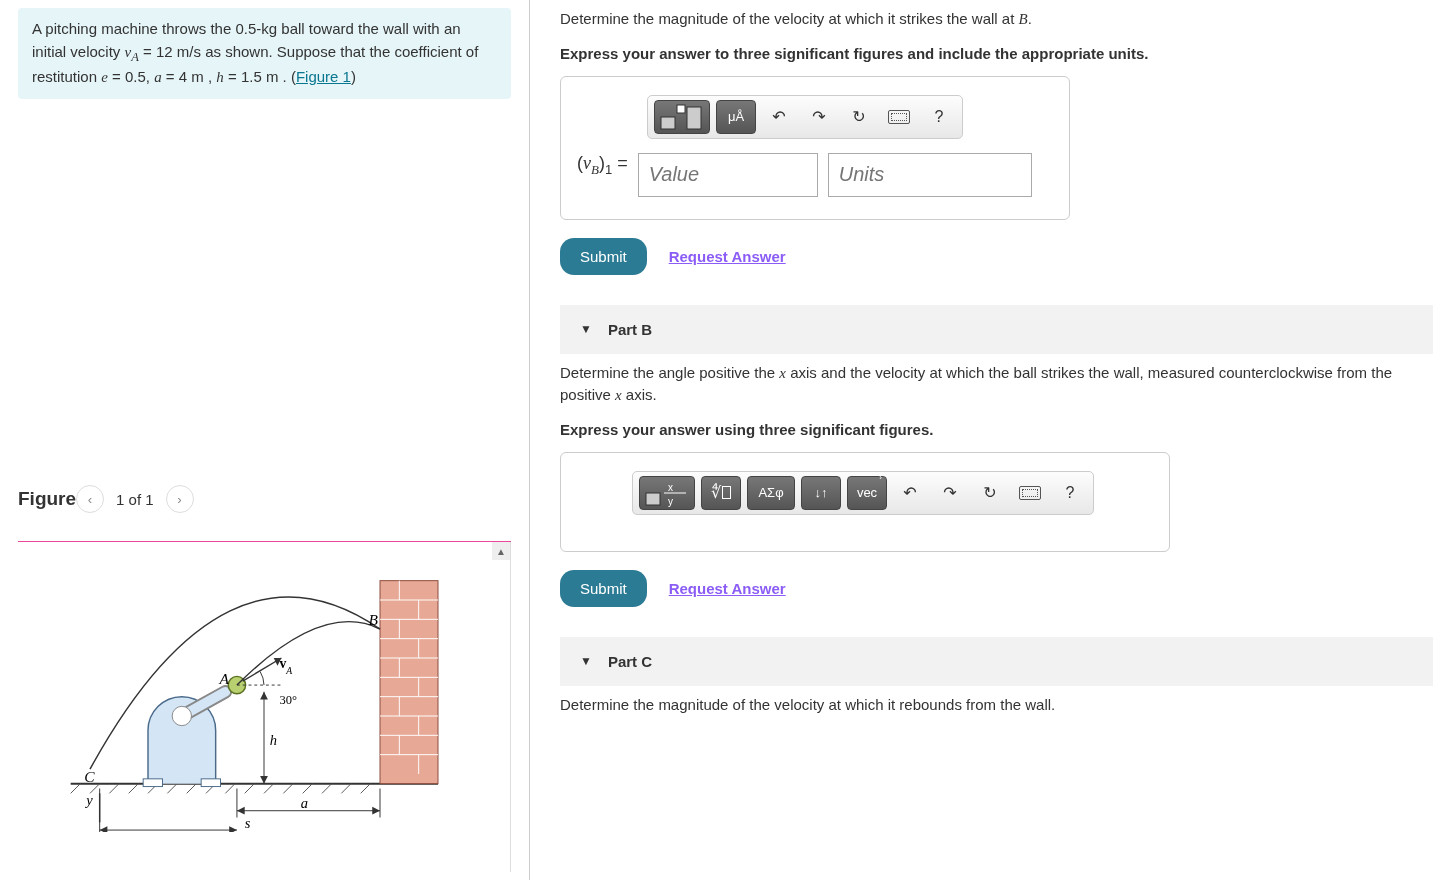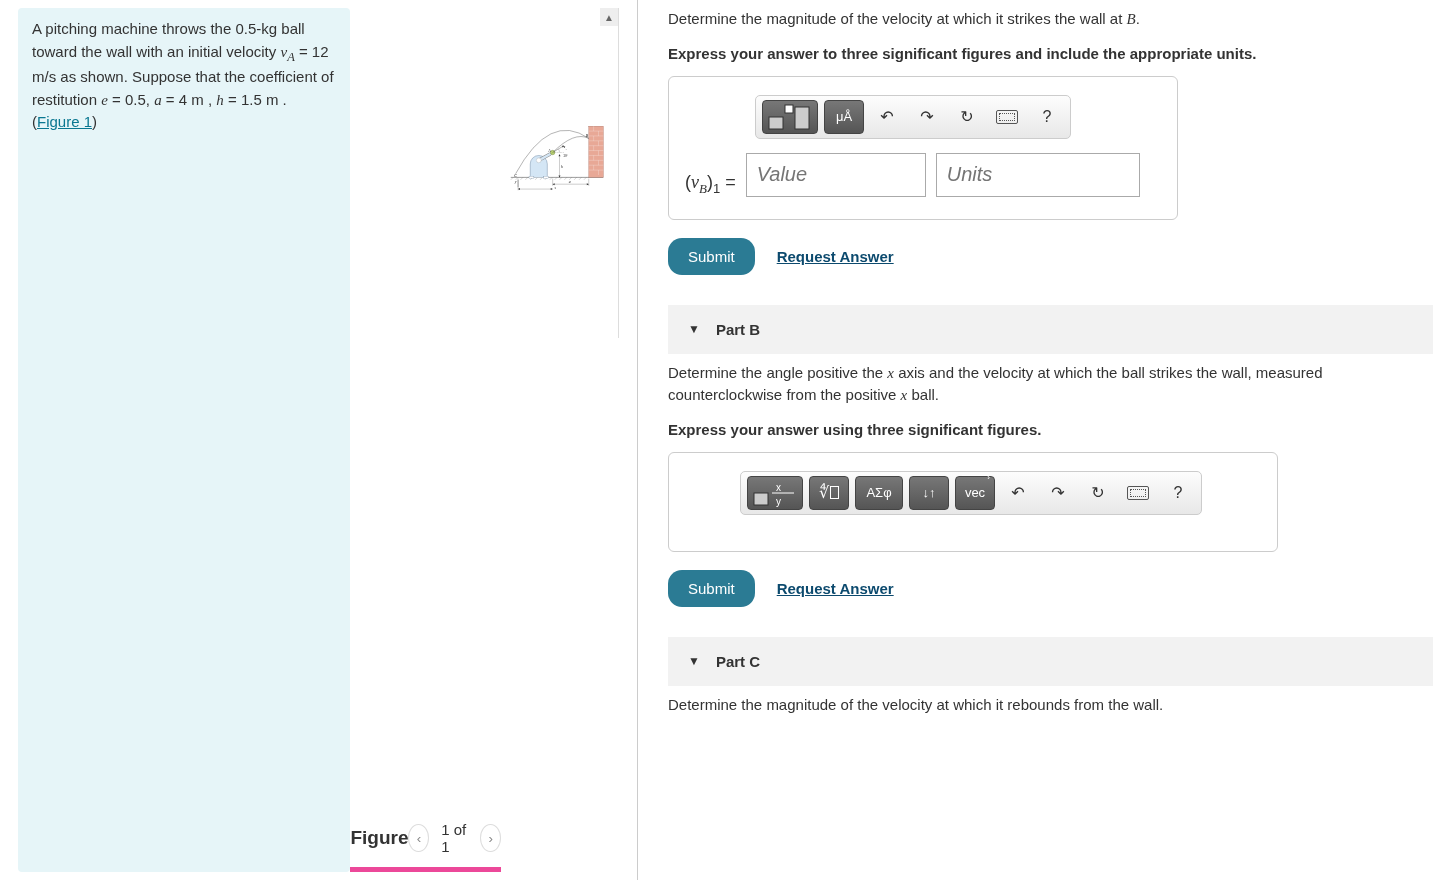--- a/index.html
+++ b/index.html
@@ -1,41 +1,41 @@
 <!DOCTYPE html>
 <html><head>
   <meta charset="utf-8">
   <style>
     * { box-sizing: border-box; margin: 0; padding: 0; }
     body { font-family: Arial, Helvetica, sans-serif; font-size: 15px; color: #333; background: #fff; }
     .container { display: flex; width: 1453px; height: 880px; }
-    .left { width: 638px; padding: 8px 18px; border-right: 1px solid #ccc; display:flex; }
+    .left { width: 530px; padding: 8px 18px; border-right: 1px solid #ccc; display:flex; flex-direction:column; }
     .right { flex: 1; padding: 0 20px 10px 30px; overflow:hidden; }
     .problem-box { background: #e6f5f8; border-radius: 4px; padding: 10px 14px; color: #333; line-height: 1.5; }
     .problem-box a { color: #0a7791; text-decoration: underline; }
-    .figure-header { display: flex; align-items: center; justify-content: flex-end; margin-top: auto; padding-top: 30px; border-bottom: 5px solid #ec4899; padding-bottom: 12px; }
+    .figure-header { display: flex; align-items: center; justify-content: flex-start; margin-top: auto; padding-top: 30px; border-bottom: 1px solid #ec4899; padding-bottom: 28px; }
     .figure-header h3 { font-size: 19px; }
     .nav { display: flex; align-items: center; gap: 12px; }
     .nav-btn { width: 28px; height:28px; border-radius: 50%; border:1px solid #ddd; background:#fff; display:flex; align-items:center; justify-content:center; cursor:pointer; color:#888;}
     .figure-pane { position: relative; height: 330px; border-right:1px solid #ddd;}
     .scroll-up { position:absolute; top:0; right:0; width:18px; height:18px; background:#eee; display:flex; align-items:center; justify-content:center; font-size:10px; color:#666;}
     .question-text { padding: 8px 0 14px 0; line-height:1.5;}
     .instruction { font-weight: bold; padding-bottom: 14px;}
     .answer-box { border: 1px solid #ccc; border-radius: 6px; padding: 18px 16px 22px; }
     .toolbar { background: linear-gradient(#fdfdfd,#e8e8e8); border:1px solid #ccc; border-radius:5px; display:inline-flex; align-items:center; padding:4px 6px; gap:6px; margin-left:70px; margin-bottom: 14px;}
     .tbtn { display:inline-flex; align-items:center; justify-content:center; min-width:34px; height:34px; border:1px solid transparent; border-radius:4px; background:transparent; font-size:16px; color:#333;}
     .tbtn.dark { background: linear-gradient(#777,#555); color:#fff; border:1px solid #444; min-width:40px; font-size:13px;}
     .tbtn.dark.split{ min-width:56px; padding:0;}
-    .input-row { display:flex; align-items:flex-end; gap:10px; font-size:18px;}
+    .input-row { display:flex; align-items:flex-start; gap:10px; font-size:18px;}
     .field { border:1px solid #aaa; height:44px; padding: 6px 10px; font-size:20px; font-style:italic; color:#000000; }
     .value-f{ width:180px;} .units-f{width:204px;}
     .wide-f { width: 490px; font-style:normal;}
     .actions { margin-top: 18px; display:flex; align-items:center; gap:22px;}
     .submit-btn { background:#2b7b94; color:#fff; border:none; padding:10px 20px; font-size:15px; border-radius:14px; cursor:pointer;}
-    .link { color:#0c4a6e; font-weight:bold; text-decoration:underline; cursor:pointer; font-size:15px;}
+    .link { color:#8b5cf6; font-weight:bold; text-decoration:underline; cursor:pointer; font-size:15px;}
     .part-header { background:#f2f2f2; padding:16px 20px; margin-top:30px; display:flex; align-items:center; gap:16px; font-weight:bold;}
     .part-header .caret{ font-size:12px;}
     .deg-sym { font-size:14px; align-self:flex-start; margin-top:6px;}
     .ital { font-style: italic; font-family: 'Times New Roman', serif;}
     .kbd-icon{ display:inline-block; width:22px; height:14px; border:1px solid #555; border-radius:2px; position:relative;}
     .kbd-icon::after{content:""; position:absolute; inset:2px; border:1px dotted #555;}
     
     
     .fig-svg { width: 100%; height: 290px; }
   </style>
@@ -188,21 +188,21 @@
     <div class="actions">
       <button class="submit-btn">Submit</button>
       <a class="link">Request Answer</a>
     </div>
 
     <div class="part-header">
       <span class="caret">▼</span>
       <span>Part B</span>
     </div>
     <div class="question-text">
-      <span>Determine the angle positive the </span><span class="ital">x</span><span> axis and the velocity at which the ball strikes the wall, measured counterclockwise from the positive </span><span class="ital">x</span><span> ball.</span>
+      <span>Determine the angle positive the </span><span class="ital">x</span><span> axis and the velocity at which the ball strikes the wall, measured counterclockwise from the positive </span><span class="ital">x</span><span> axis.</span>
     </div>
     <div class="instruction">Express your answer using three significant figures.</div>
 
     <div class="answer-box" style="max-width:610px;">
       <div class="toolbar" style="margin-left:55px;">
         <button class="tbtn dark split">
           <svg width="50" height="28">
               <rect x="4" y="14" width="14" height="12" fill="#ccc" stroke="#333"></rect>
               <text x="26" y="12" font-size="10" fill="#fff">x</text>
               <line x1="22" y1="14" x2="44" y2="14" stroke="#fff"></line>

